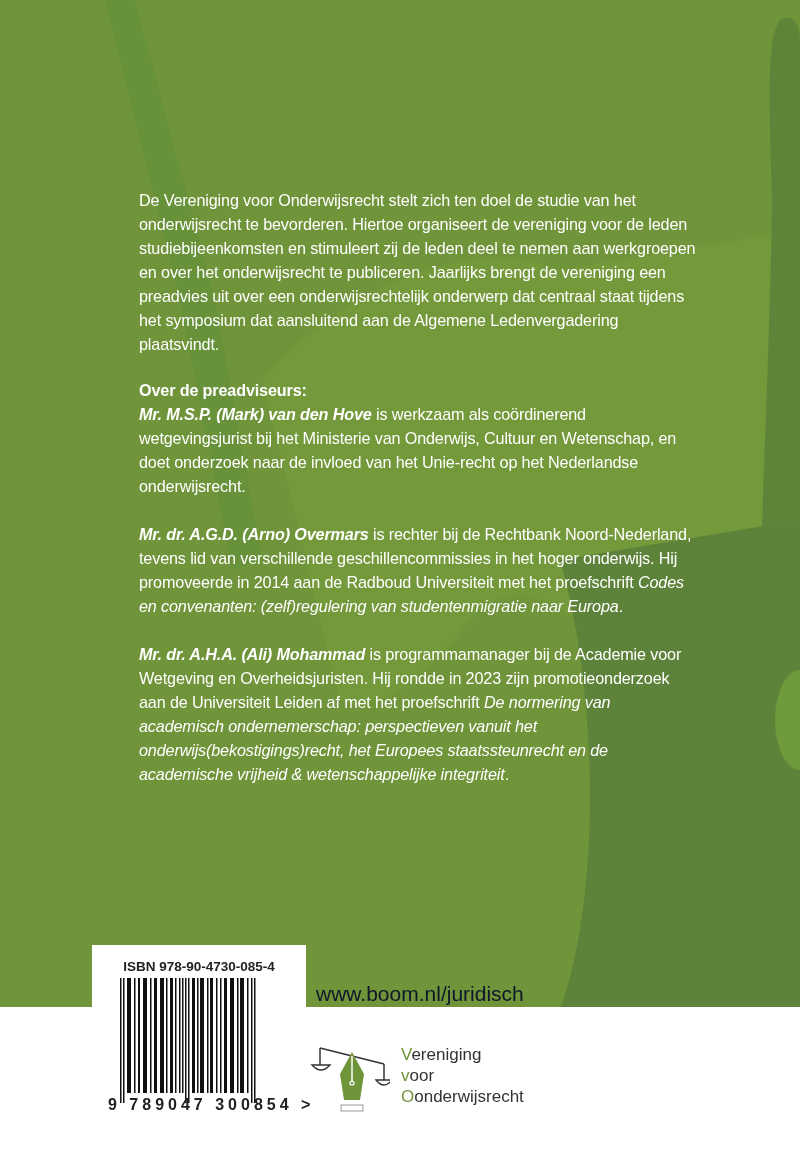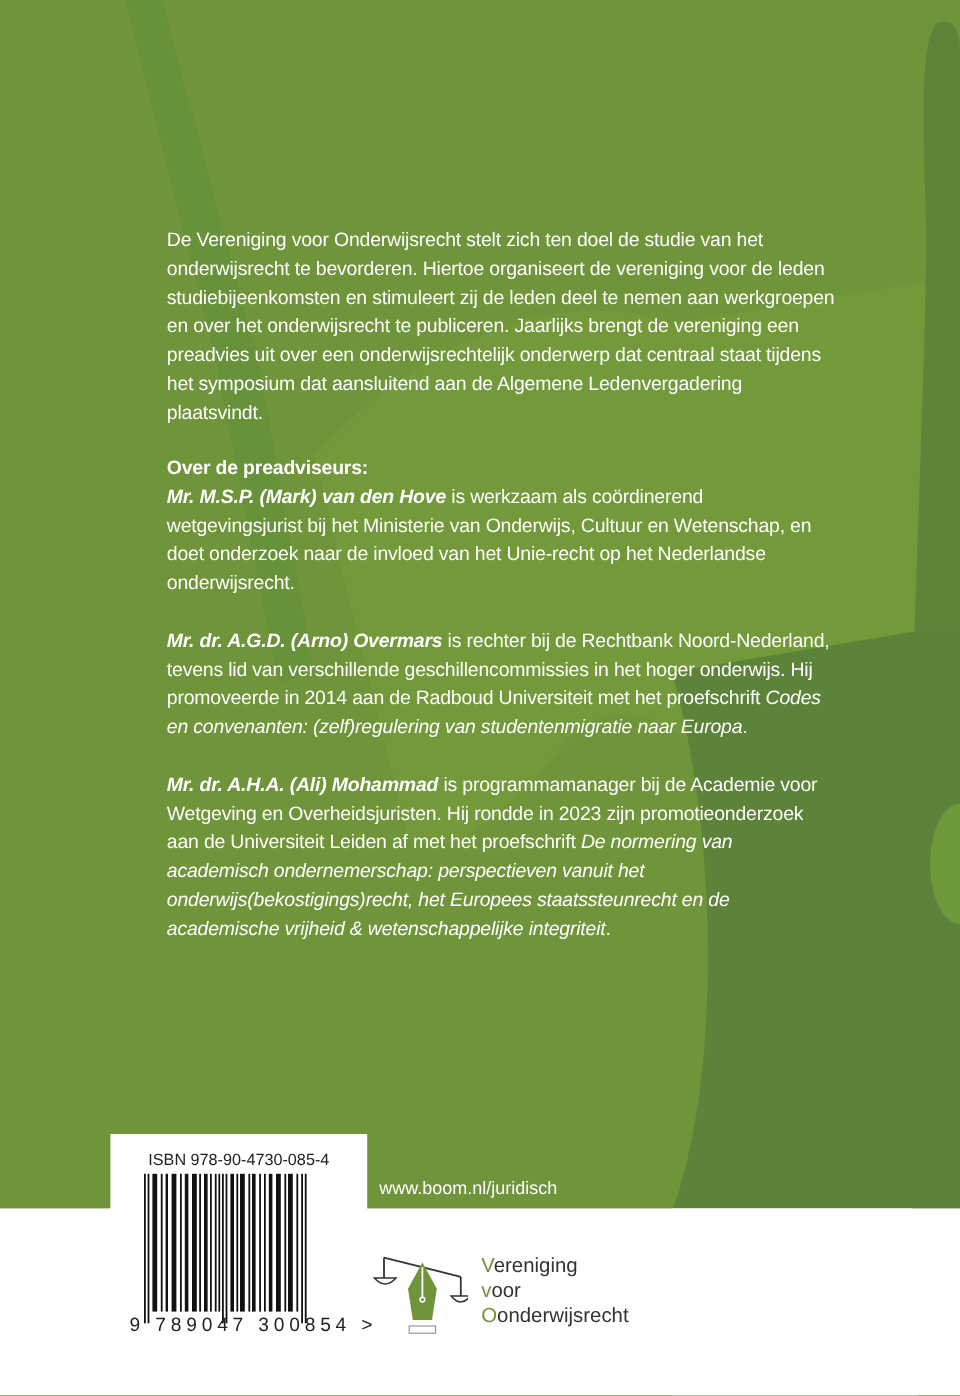--- a/index.html
+++ b/index.html
@@ -21,33 +21,33 @@
     .bio { margin-bottom: 24px !important; }
     .bio b { font-weight: bold; font-style: italic; }
     .bio i { font-style: italic; }
 
     .white-area {
       position: absolute; left: 0; top: 1007px; width: 800px; height: 156px;
       background: #ffffff; z-index: 1;
     }
     .barcode-box {
       position: absolute; left: 92px; top: 945px; width: 214px; height: 180px;
-      background: #ffffff; z-index: 3;
+      background: #ffffff; z-index: 3; font-weight: bold;
     }
     .isbn-text {
       position: absolute; left: 0; top: 14px; width: 214px; text-align: center;
       font-size: 13.5px; color: #222;
     }
     .barcode { position: absolute; left: 28px; top: 33px; }
     .barcode-digits {
       position: absolute; left: 16px; top: 151px; font-size: 16px; color: #222;
       letter-spacing: 4px; white-space: pre;
     }
     .website {
-      position: absolute; left: 316px; top: 982px; font-size: 15px; color: #ffffff;
+      position: absolute; left: 316px; top: 982px; font-size: 21px; color: #0f172a;
       z-index: 3;
     }
     .logo { position: absolute; left: 310px; top: 1040px; z-index: 3; width: 240px; height: 100px; }
     .logo-text {
       position: absolute; left: 91px; top: 4px; font-size: 17px; line-height: 21px; color: #333;
     }
     .logo-text .cap { color: #6f943a; }
   </style>
 </head>
 <body>

